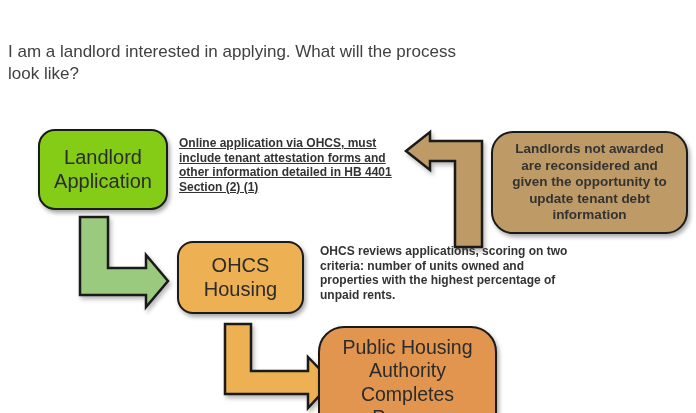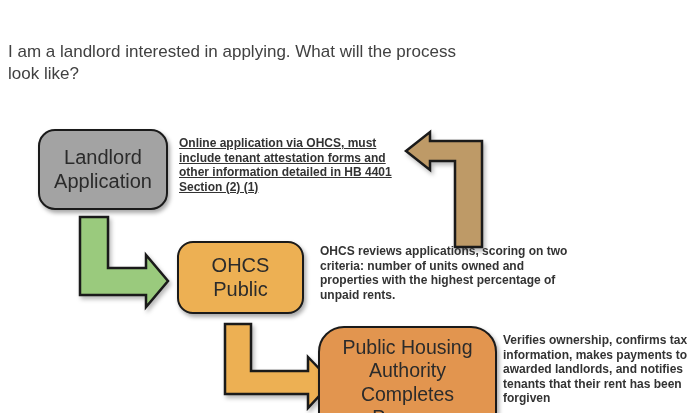--- a/index.html
+++ b/index.html
@@ -48,41 +48,43 @@
   .arrow-tan{left:406px;top:96px;}
   .arrow{filter:drop-shadow(2px 3px 2px rgba(0,0,0,0.28));}
 </style>
 </head>
 <body>
 
 <div class="canvas">
 
   <div class="title">I am a landlord  interested in applying. What will the process look like?</div>
 
-  <div class="node node-landlord" style="background-color: #a3a3a3;">
+  <div class="node node-landlord" style="background-color: #84cc16;">
     <span>Landlord Application</span>
   </div>
   <div class="note note-1">Online application via OHCS, must include tenant attestation forms and other information detailed in HB 4401 Section (2) (1)</div>
 
   <svg class="arrow arrow-tan" width="77" height="116" viewBox="0 0 77 116">
     <polygon points="0,19 24,0 24,9 76,9 76,115 49,115 49,29 24,29 24,38" fill="#BE9A67"></polygon>
   </svg>
 
+  <div class="node node-feedback" style="background-color: rgb(190, 154, 103);">
+    <span>Landlords not awarded are reconsidered and given the opportunity to update tenant debt information</span>
+  </div>
 
   <svg class="arrow arrow-green" width="90" height="91" viewBox="0 0 90 91">
     <polygon points="0,0 28,0 28,51 66,51 66,38 88,64 66,90 66,78 0,78" fill="#9ACA7D"></polygon>
   </svg>
 
   <div class="node node-ohcs" style="background-color: rgb(237, 176, 83);">
-    <span>OHCS Public</span>
+    <span>OHCS Housing</span>
   </div>
   <div class="note note-2">OHCS reviews applications, scoring on two criteria: number of units owned and properties with the highest percentage of unpaid rents.</div>
 
   <svg class="arrow arrow-orange" width="108" height="85" viewBox="0 0 108 85">
     <polygon points="0,0 26,0 26,47 83,47 83,33 107,58 83,84 83,70 0,70" fill="#EDB053"></polygon>
   </svg>
 
   <div class="node node-pha" style="background-color: rgb(226, 149, 79);">
     <span>Public Housing Authority Completes Process</span>
   </div>
-  <div class="note note-3">Verifies ownership, confirms tax information, makes payments to awarded landlords, and notifies tenants that their rent has been forgiven</div>
 
 </div>
 
 </body></html>

